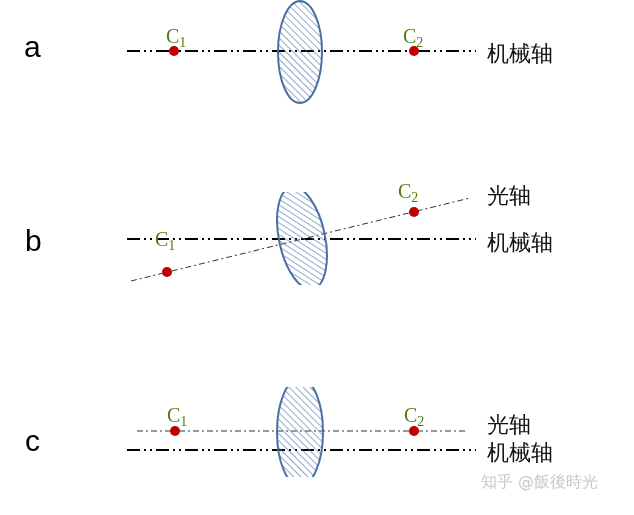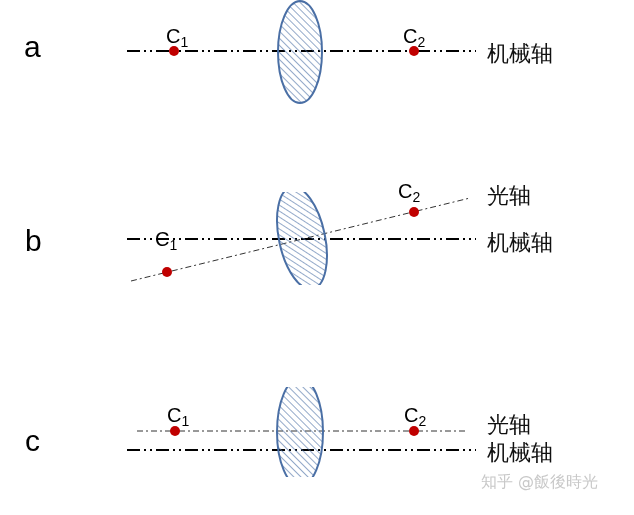--- a/index.html
+++ b/index.html
@@ -1,20 +1,20 @@
 <!DOCTYPE html>
 <html><head>
 <meta charset="utf-8">
 <style>
   html, body { margin: 0; padding: 0; background: #ffffff; }
   body { width: 634px; height: 515px; position: relative; overflow: hidden; font-family: "Liberation Sans", sans-serif; }
   svg { position: absolute; left: 0; top: 0; }
   .panel-label { position: absolute; font-family: "Liberation Sans", sans-serif; font-size: 30px; color: #000; }
   .axis-label { position: absolute; font-family: "DejaVu Sans", sans-serif; font-size: 22px; color: #111; white-space: nowrap; margin-left: 6px; }
-  .pt-label { position: absolute; font-family: Liberation Sans, sans-serif; font-size: 20px; color: #000000; white-space: nowrap; }
+  .pt-label { position: absolute; font-family: Liberation Serif, serif; font-size: 20px; color: #4d7c0f; white-space: nowrap; }
   .pt-label sub { font-size: 14px; vertical-align: -4px; }
   .watermark { position: absolute; font-family: "DejaVu Sans", sans-serif; font-size: 16px; color: #c8c8c8; white-space: nowrap; }
 </style>
 </head>
 <body>
 
 <svg width="634" height="515" viewBox="0 0 634 515">
   <defs>
     <pattern id="hatch" patternUnits="userSpaceOnUse" width="5" height="5" patternTransform="rotate(-45)">
       <line x1="0" y1="0" x2="0" y2="5" stroke="#4a6fa5" stroke-width="1.2"></line>

